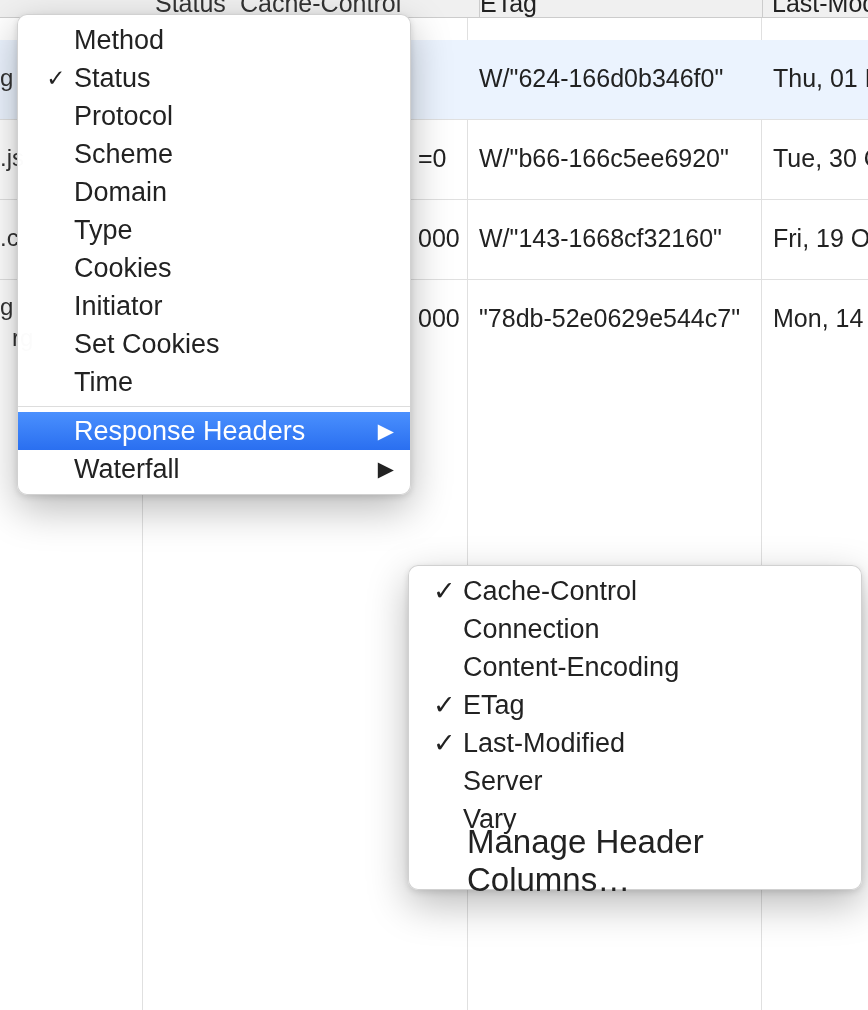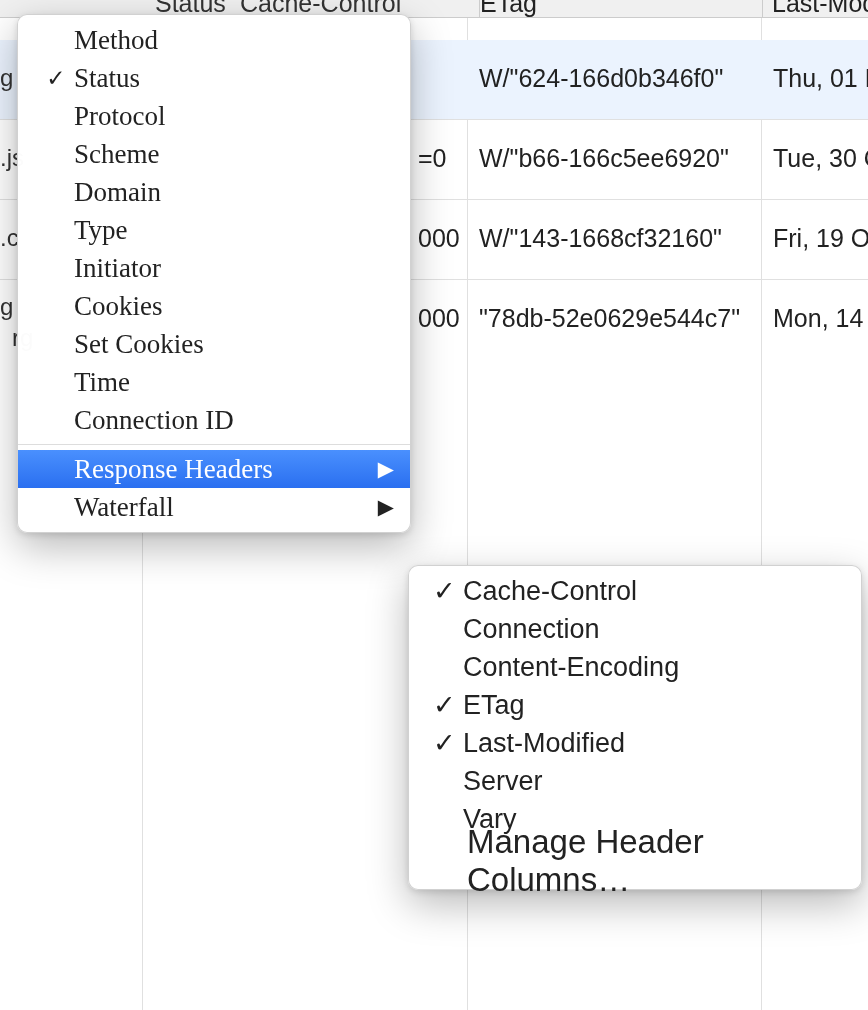--- a/index.html
+++ b/index.html
@@ -109,21 +109,20 @@
     display:inline-flex;
     justify-content:center;
     align-items:center;
     font-size:23px;
     color:#222;
     flex-shrink:0;
   }
   .menu .menu-item .label {
     flex:1;
     padding-left:4px;
-    font-family:Liberation Serif, serif;
   }
   .menu .menu-item.highlight {
     background: linear-gradient(#4a90fe,#2a6ff0);
     color:#fff;
     justify-content:center;
   }
   .menu .menu-item .sub-arrow {
     font-size:21px;
     color:#222;
     padding-right:2px;
@@ -221,37 +220,33 @@
   <div class="menu-item">
     <span class="check"></span>
     <span class="label">Domain</span>
   </div>
   <div class="menu-item">
     <span class="check"></span>
     <span class="label">Type</span>
   </div>
   <div class="menu-item">
     <span class="check"></span>
+    <span class="label">Cookies</span>
+  </div>
+  <div class="menu-item">
+    <span class="check"></span>
     <span class="label">Initiator</span>
   </div>
   <div class="menu-item">
     <span class="check"></span>
-    <span class="label">Cookies</span>
-  </div>
-  <div class="menu-item">
-    <span class="check"></span>
     <span class="label">Set Cookies</span>
   </div>
   <div class="menu-item">
     <span class="check"></span>
     <span class="label">Time</span>
-  </div>
-  <div class="menu-item">
-    <span class="check"></span>
-    <span class="label">Connection ID</span>
   </div>
 
   <div class="sep"></div>
 
   <div class="menu-item highlight">
     <span class="check"></span>
     <span class="label">Response Headers</span>
     <span class="sub-arrow">▶</span>
   </div>
   <div class="menu-item">

